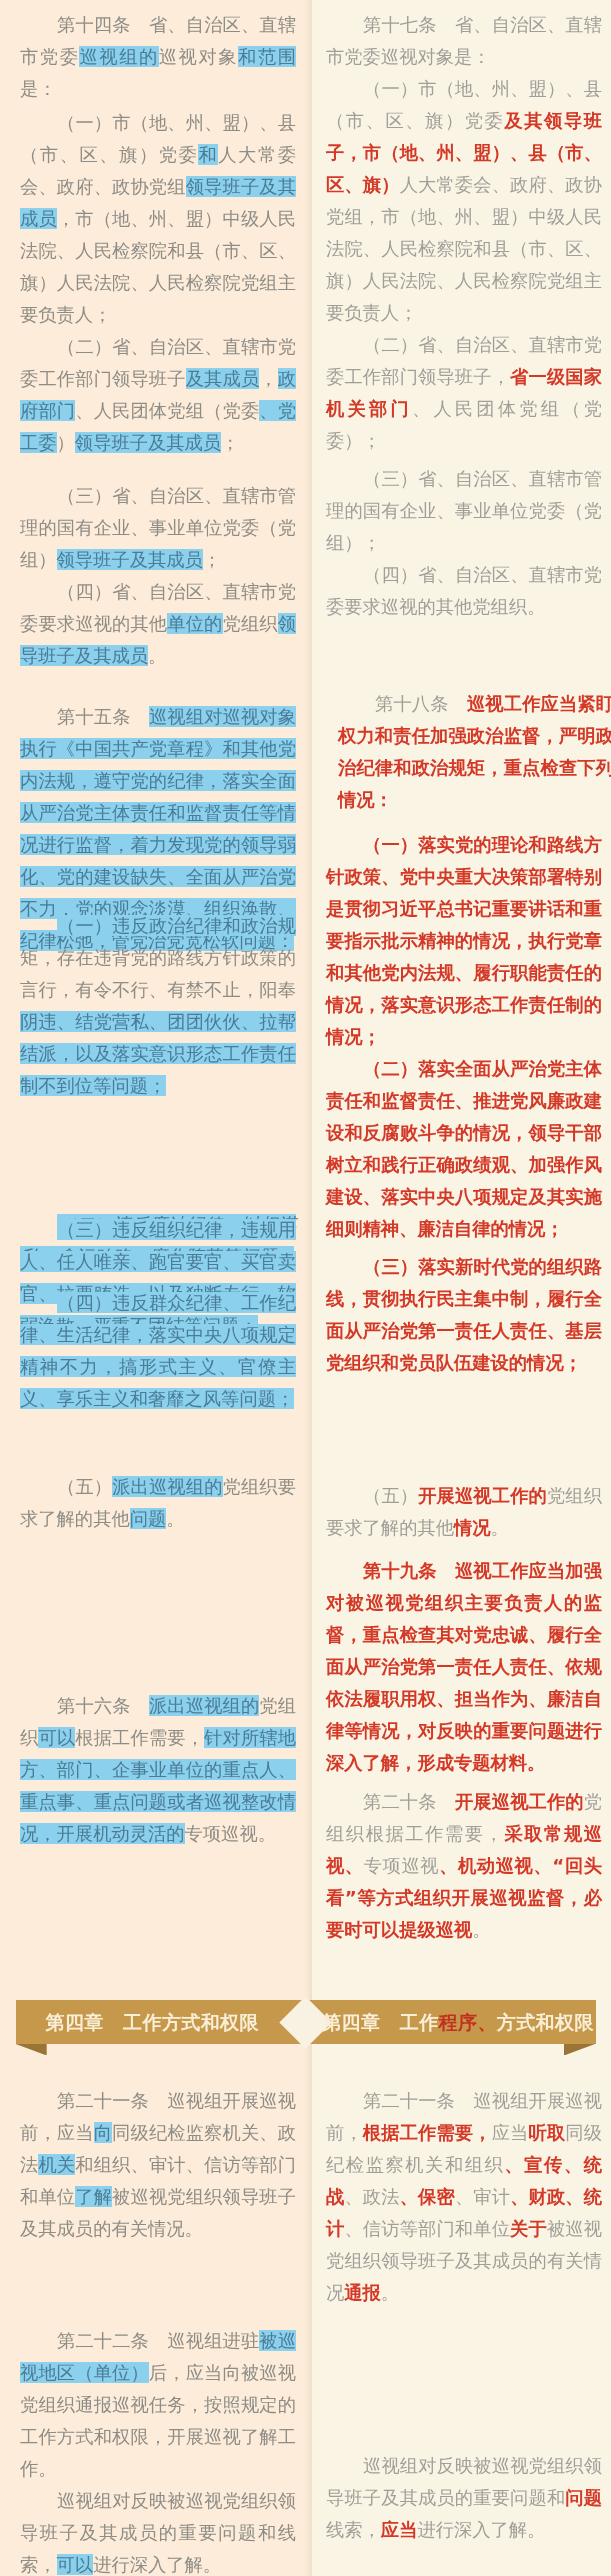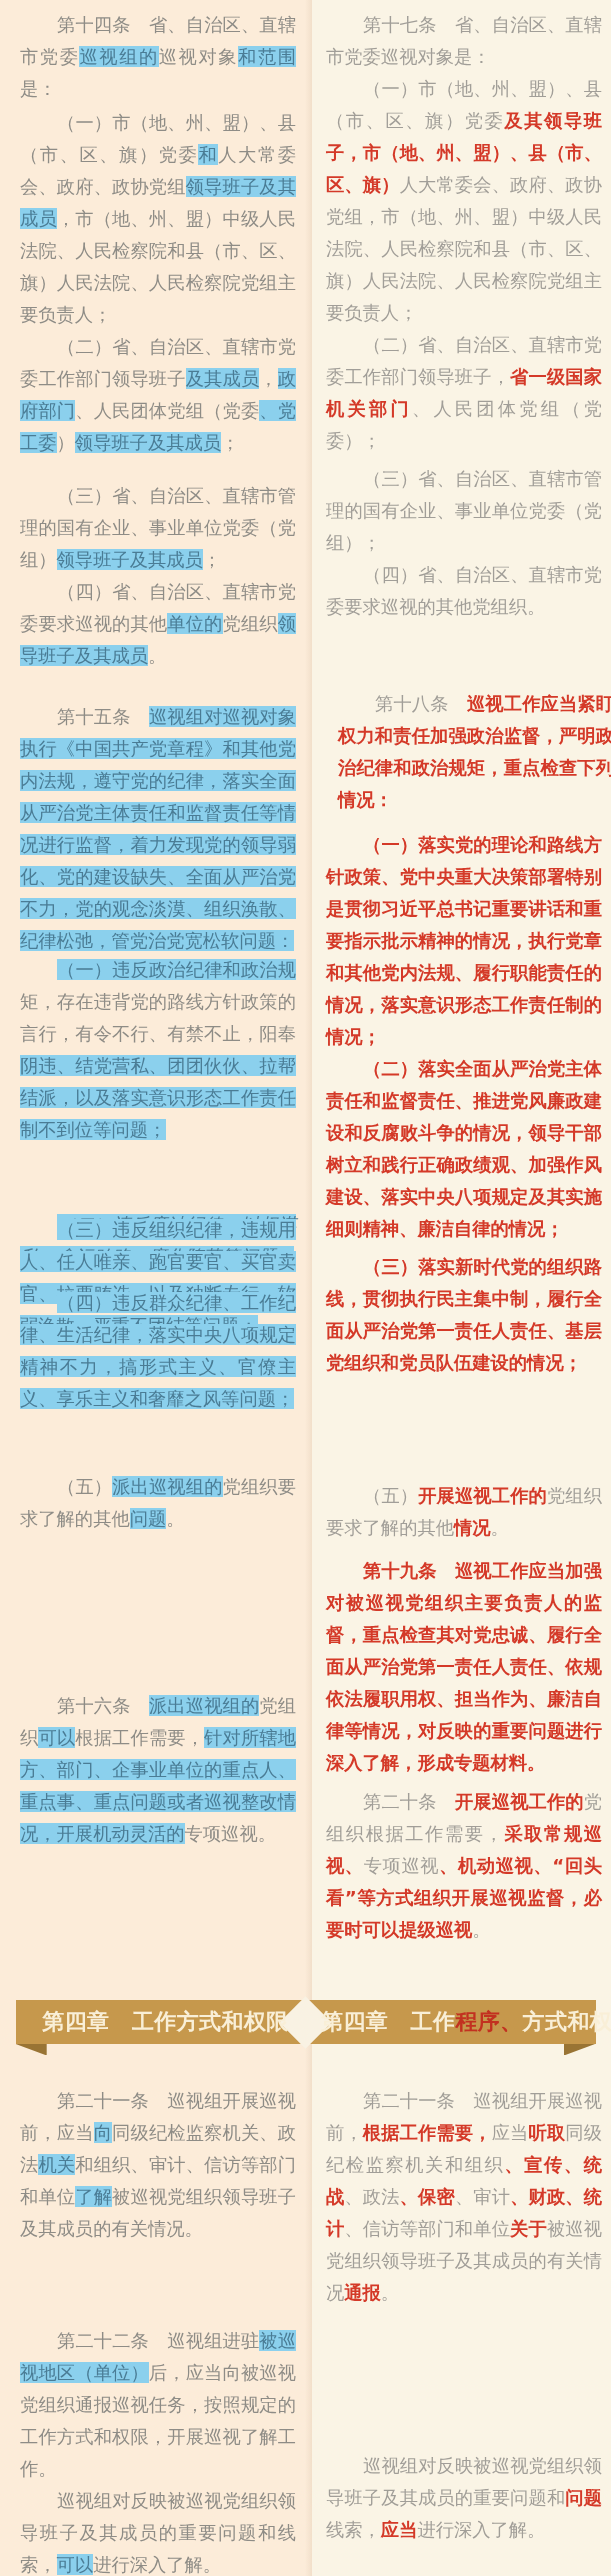--- a/index.html
+++ b/index.html
@@ -18,40 +18,40 @@
   .sg-n{}
   .sg-h{background:#8bd0ed;color:#4a7c95;}
   .sg-r{color:#d43928;font-weight:bold;}
   .sg-w{color:#f9efd7;}
   .sg-x{color:#c23120;}
   .ribbon-band{position:absolute;left:15.7px;top:2000px;width:580px;height:44px;background:#c6984c;}
   .fold{position:absolute;top:2044px;width:31px;height:11.4px;background:#997434;}
   .fold-l{left:15.7px;clip-path:polygon(0 0,100% 0,100% 100%);}
   .fold-r{left:564px;clip-path:polygon(0 0,100% 0,0 100%);}
   .diamond{position:absolute;left:287px;top:2004px;width:37px;height:37px;background:#f9f2e3;transform:rotate(45deg);}
-  .banner-text{position:absolute;top:2000px;height:44px;line-height:44px;text-align:right;
-    font-size:22px;font-weight:bold;letter-spacing:0.4px;white-space:nowrap;}
+  .banner-text{position:absolute;top:2000px;height:44px;line-height:44px;text-align:center;
+    font-size:19px;font-weight:bold;letter-spacing:0.4px;white-space:nowrap;}
   .banner-text-left{left:15.7px;width:273px;}
   .banner-text-right{left:321px;width:274px;}
 </style>
 </head>
 <body>
 
 <div class="page">
   <div class="panel panel-left"></div>
   <div class="panel panel-right"></div>
 
   <div class="col col-left" id="col-left">
       <p class="para" style="top: 8.7px;"><span class="sg-n">第十四条　省、自治区、直辖市党委</span><span class="sg-h">巡视组的</span><span class="sg-n">巡视对象</span><span class="sg-h">和范围</span><span class="sg-n">是：</span></p>
       <p class="para" style="top: 107px;"><span class="sg-n">（一）市（地、州、盟）、县（市、区、旗）党委</span><span class="sg-h">和</span><span class="sg-n">人大常委会、政府、政协党组</span><span class="sg-h">领导班子及其成员</span><span class="sg-n">，市（地、州、盟）中级人民法院、人民检察院和县（市、区、旗）人民法院、人民检察院党组主要负责人；</span></p>
       <p class="para" style="top: 331px;"><span class="sg-n">（二）省、自治区、直辖市党委工作部门领导班子</span><span class="sg-h">及其成员</span><span class="sg-n">，</span><span class="sg-h">政府部门</span><span class="sg-n">、人民团体党组（党委</span><span class="sg-h">、党工委</span><span class="sg-n">）</span><span class="sg-h">领导班子及其成员</span><span class="sg-n">；</span></p>
       <p class="para" style="top: 480px;"><span class="sg-n">（三）省、自治区、直辖市管理的国有企业、事业单位党委（党组）</span><span class="sg-h">领导班子及其成员</span><span class="sg-n">；</span></p>
       <p class="para" style="top: 576px;"><span class="sg-n">（四）省、自治区、直辖市党委要求巡视的其他</span><span class="sg-h">单位的</span><span class="sg-n">党组织</span><span class="sg-h">领导班子及其成员</span><span class="sg-n">。</span></p>
       <p class="para" style="top: 701px;"><span class="sg-n">第十五条　</span><span class="sg-h">巡视组对巡视对象执行《中国共产党章程》和其他党内法规，遵守党的纪律，落实全面从严治党主体责任和监督责任等情况进行监督，着力发现党的领导弱化、党的建设缺失、全面从严治党不力，党的观念淡漠、组织涣散、纪律松弛，管党治党宽松软问题：</span></p>
-      <p class="para" style="top: 954px;"><span class="sg-h">（一）违反政治纪律和政治规</span><span class="sg-n">矩，存在违背党的路线方针政策的言行，有令不行、有禁不止，阳奉</span><span class="sg-h">阴违、结党营私、团团伙伙、拉帮结派，以及落实意识形态工作责任制不到位等问题；</span></p>
+      <p class="para" style="top: 910px;"><span class="sg-h">（一）违反政治纪律和政治规</span><span class="sg-n">矩，存在违背党的路线方针政策的言行，有令不行、有禁不止，阳奉</span><span class="sg-h">阴违、结党营私、团团伙伙、拉帮结派，以及落实意识形态工作责任制不到位等问题；</span></p>
       <p class="para" style="top: 1209px; font-style: italic;"><span class="sg-h">（二）违反廉洁纪律，以权谋私、贪污贿赂、腐化堕落等问题；</span></p>
       <p class="para" style="top: 1214px;"><span class="sg-h">（三）违反组织纪律，违规用人、任人唯亲、跑官要官、买官卖官、拉票贿选，以及独断专行、软弱涣散、严重不团结等问题；</span></p>
       <p class="para" style="top: 1287px;"><span class="sg-h">（四）违反群众纪律、工作纪律、生活纪律，落实中央八项规定精神不力，搞形式主义、官僚主义、享乐主义和奢靡之风等问题；</span></p>
       <p class="para" style="top: 1471px;"><span class="sg-n">（五）</span><span class="sg-h">派出巡视组的</span><span class="sg-n">党组织要求了解的其他</span><span class="sg-h">问题</span><span class="sg-n">。</span></p>
       <p class="para" style="top: 1690px;"><span class="sg-n">第十六条　</span><span class="sg-h">派出巡视组的</span><span class="sg-n">党组织</span><span class="sg-h">可以</span><span class="sg-n">根据工作需要，</span><span class="sg-h">针对所辖地方、部门、企事业单位的重点人、重点事、重点问题或者巡视整改情况，开展机动灵活的</span><span class="sg-n">专项巡视。</span></p>
       <p class="para" style="top: 2085px;"><span class="sg-n">第二十一条　巡视组开展巡视前，应当</span><span class="sg-h">向</span><span class="sg-n">同级纪检监察机关、政法</span><span class="sg-h">机关</span><span class="sg-n">和组织、审计、信访等部门和单位</span><span class="sg-h">了解</span><span class="sg-n">被巡视党组织领导班子及其成员的有关情况。</span></p>
       <p class="para" style="top: 2325px;"><span class="sg-n">第二十二条　巡视组进驻</span><span class="sg-h">被巡视地区（单位）</span><span class="sg-n">后，应当向被巡视党组织通报巡视任务，按照规定的工作方式和权限，开展巡视了解工作。</span></p>
       <p class="para" style="top: 2485px;"><span class="sg-n">巡视组对反映被巡视党组织领导班子及其成员的重要问题和线索，</span><span class="sg-h">可以</span><span class="sg-n">进行深入了解。</span></p>
     </div>
   <div class="col col-right" id="col-right">

